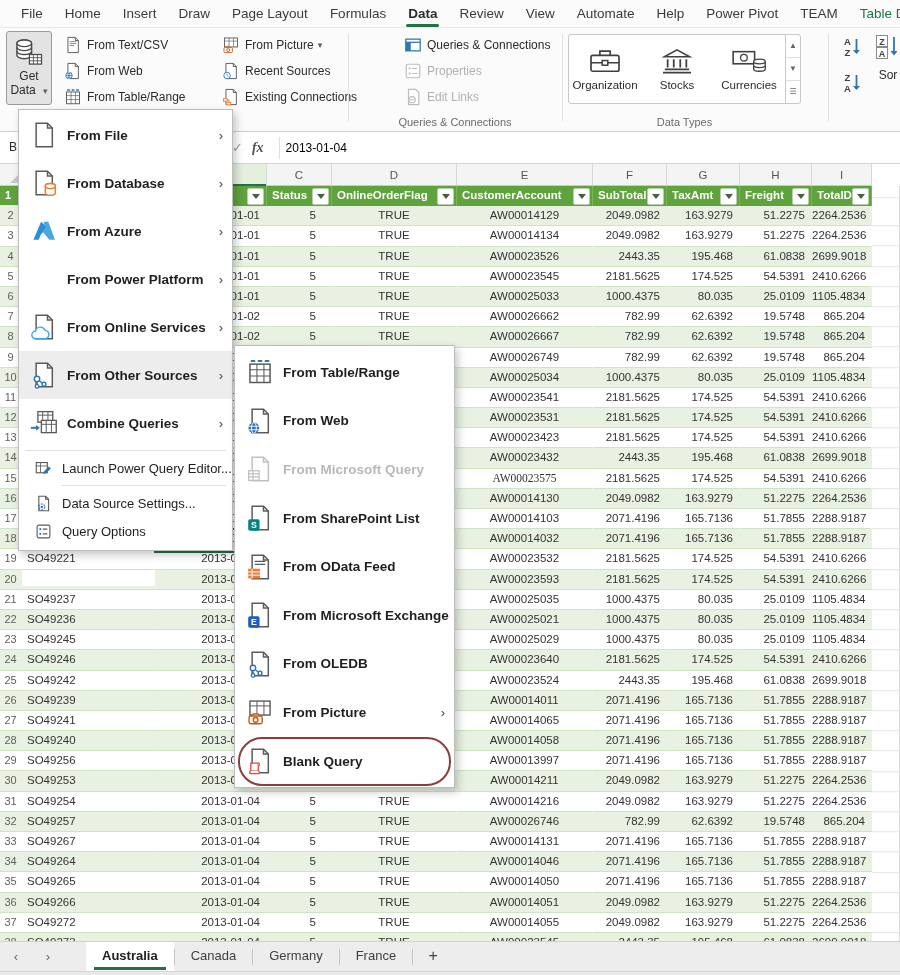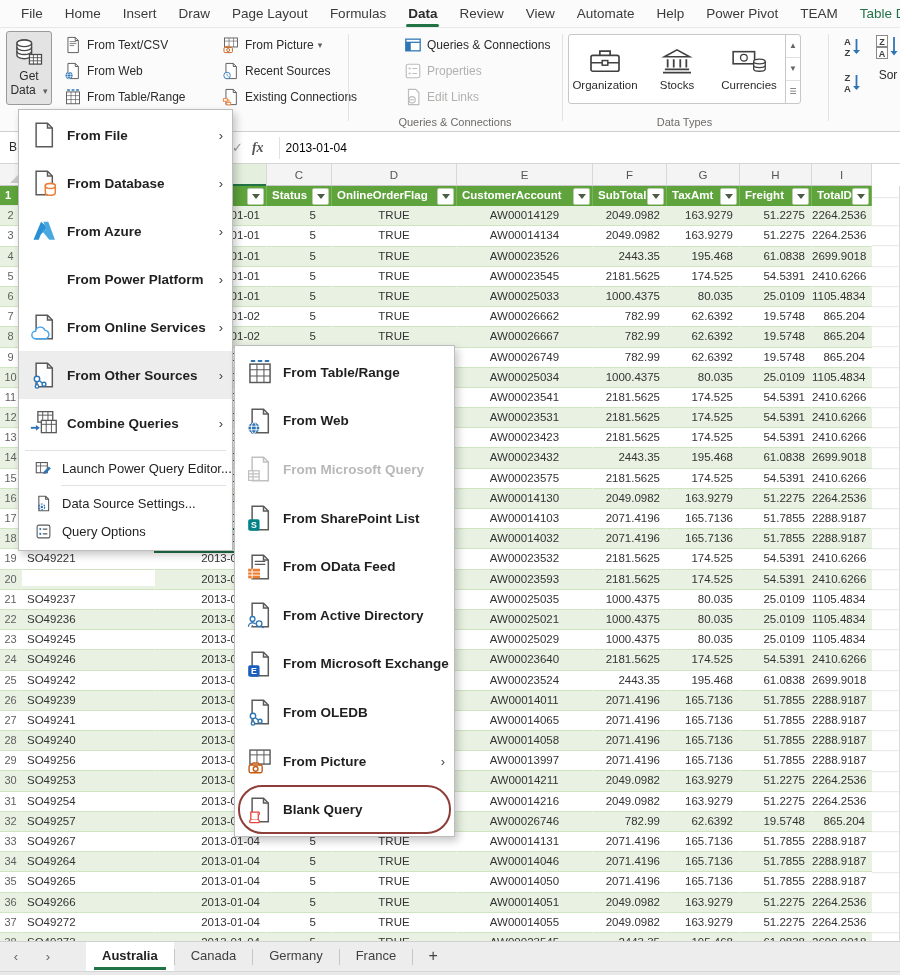--- a/index.html
+++ b/index.html
@@ -569,21 +569,21 @@
         <div class="cell ar" style="width: 73px;">195.468</div>
         <div class="cell ar" style="width: 72px;">61.0838</div>
         <div class="cell ar" style="width: 60px;">2699.9018</div>
       </div>
       <div class="row drow odd">
         <div class="cell rownum" style="width: 22px;">15</div>
         <div class="cell al" style="width: 133px;"></div>
         <div class="cell ar" style="width: 112px;">2013-01-03</div>
         <div class="cell ar statuscell" style="width: 65px;">5</div>
         <div class="cell ac" style="width: 125px;">TRUE</div>
-        <div class="cell ac" style="width: 136px;">AW00023575</div>
+        <div class="cell ac" style="width: 136px; font-family: Liberation Serif, serif;">AW00023575</div>
         <div class="cell ar" style="width: 74px;">2181.5625</div>
         <div class="cell ar" style="width: 73px;">174.525</div>
         <div class="cell ar" style="width: 72px;">54.5391</div>
         <div class="cell ar" style="width: 60px;">2410.6266</div>
       </div>
       <div class="row drow even">
         <div class="cell rownum" style="width: 22px;">16</div>
         <div class="cell al" style="width: 133px;"></div>
         <div class="cell ar" style="width: 112px;">2013-01-03</div>
         <div class="cell ar statuscell" style="width: 65px;">5</div>
@@ -1056,35 +1056,20 @@
           <path d="M2.5 21.7h13.5M2.5 25.3h13.5M7 18v11" stroke="#fff" stroke-width="1.1"></path>
         </svg>
       </span>
       <span class="mlabel">From OData Feed</span>
     </div>
     <div class="mitem subitem">
       <span class="micon">
         <svg viewBox="0 0 32 32">
           <path d="M7 2.5h13l5.5 5.5V29.5H7z" fill="#fff" stroke="#5a5a5a" stroke-width="1.7"></path>
           <path d="M20 2.5v5.5h5.5" fill="none" stroke="#5a5a5a" stroke-width="1.7"></path>
-          <g stroke="#2e75b6" stroke-width="1.5" fill="#fff">
-            <circle cx="7.5" cy="20.5" r="2.8"></circle>
-            <path d="M2.8 29.5c0-2.7 2.1-4.6 4.7-4.6 1.4 0 2.7.6 3.5 1.5"></path>
-            <circle cx="15" cy="26" r="3.2"></circle>
-            <path d="M17.4 28.4 20 31"></path>
-          </g>
-        </svg>
-      </span>
-      <span class="mlabel">From Active Directory</span>
-    </div>
-    <div class="mitem subitem">
-      <span class="micon">
-        <svg viewBox="0 0 32 32">
-          <path d="M7 2.5h13l5.5 5.5V29.5H7z" fill="#fff" stroke="#5a5a5a" stroke-width="1.7"></path>
-          <path d="M20 2.5v5.5h5.5" fill="none" stroke="#5a5a5a" stroke-width="1.7"></path>
           <rect x="2.5" y="17.5" width="13" height="13" rx="2" fill="#1b5ebe"></rect>
           <text x="9" y="27.5" font-size="10" font-weight="bold" fill="#fff" text-anchor="middle" font-family="Liberation Sans,sans-serif">E</text>
         </svg>
       </span>
       <span class="mlabel">From Microsoft Exchange</span>
     </div>
     <div class="mitem subitem">
       <span class="micon">
         <svg viewBox="0 0 32 32">
           <path d="M7 2.5h13l5.5 5.5V29.5H7z" fill="#fff" stroke="#5a5a5a" stroke-width="1.7"></path>

